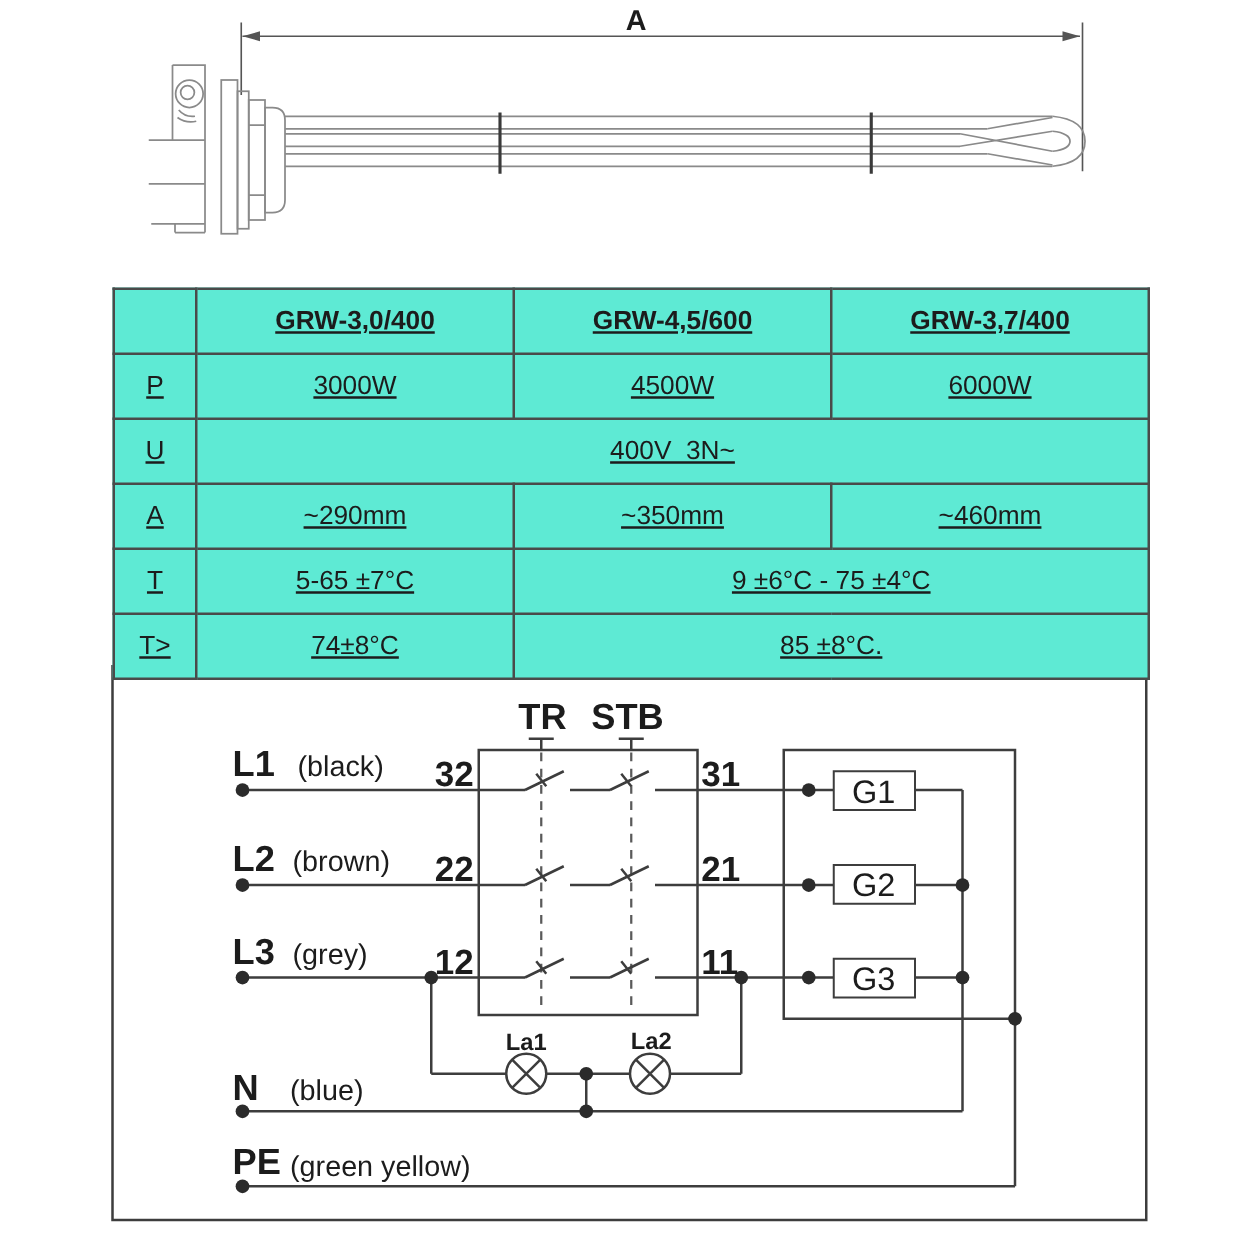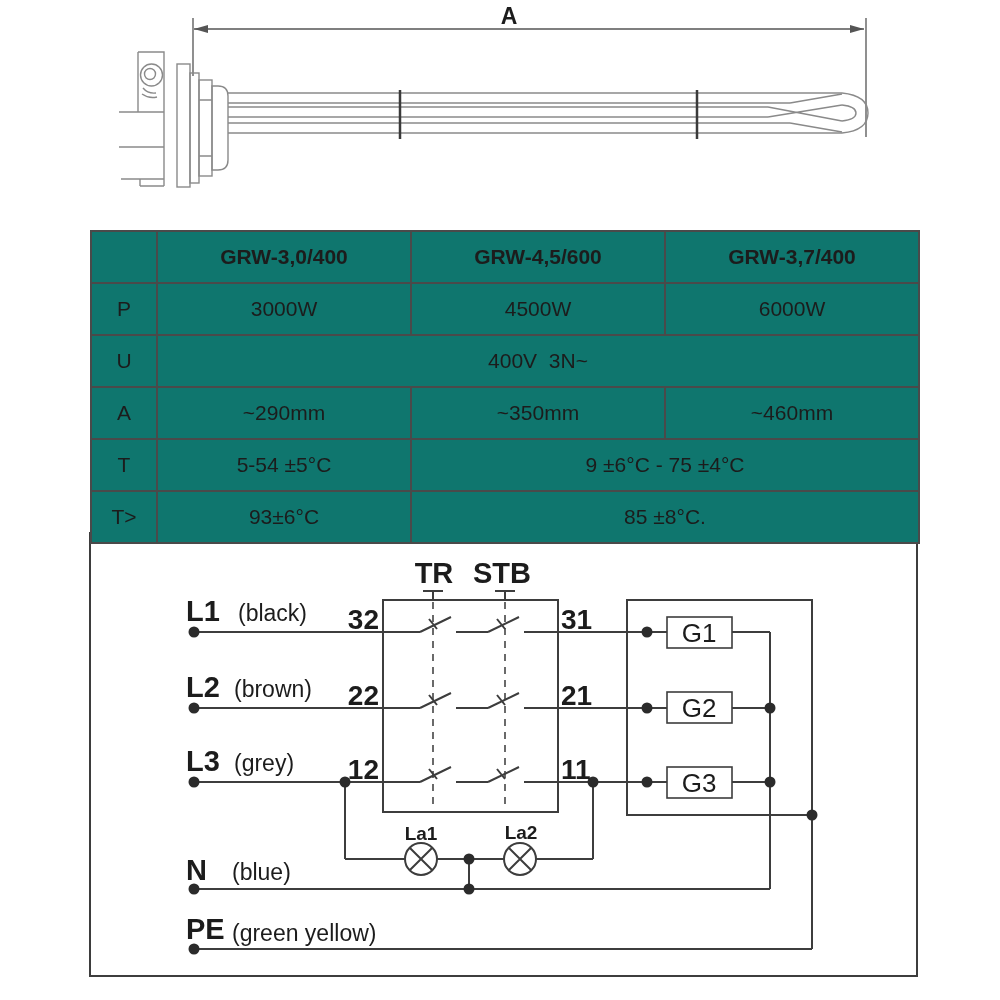--- a/index.html
+++ b/index.html
@@ -4,22 +4,22 @@
 <style>
   html,body{margin:0;padding:0;background:#ffffff;}
   .canvas{
     position:relative;width:1000px;height:1000px;background:#ffffff;overflow:hidden;
     font-family:"Liberation Sans", sans-serif;color:#1c1c1c;
   }
   .layer{position:absolute;left:0;top:0;width:1000px;height:1000px;}
   
   table.spec{
     position:absolute;left:90px;top:230px;width:828px;height:303px;
-    border-collapse:collapse;table-layout:fixed;background:#0f766e;
-    font-size:21px;color:#1c1c1c;
+    border-collapse:collapse;table-layout:fixed;background:#5eead4;
+    font-size:21px;color:#1c1c1c;text-decoration:underline;
   }
   table.spec td{
     border:2px solid #4a4a4a;text-align:center;vertical-align:middle;
     padding:0;height:50px;
   }
   table.spec td.hdr{font-weight:bold;}
   td.u-pre{white-space:pre;}
   
   text{fill:#1c1c1c;font-family:"Liberation Sans", sans-serif;}
   .t-dim{font-size:23px;font-weight:700;}
@@ -205,24 +205,24 @@
       <td colspan="3" class="u-pre">400V  3N~</td>
     </tr>
     <tr>
       <td>A</td>
       <td>~290mm</td>
       <td>~350mm</td>
       <td>~460mm</td>
     </tr>
     <tr>
       <td>T</td>
-      <td>5-54 ±5°C</td>
+      <td>5-65 ±7°C</td>
       <td colspan="2">9 ±6°C - 75 ±4°C</td>
     </tr>
     <tr>
       <td>T&gt;</td>
-      <td>93±6°C</td>
+      <td>74±8°C</td>
       <td colspan="2">85 ±8°C.</td>
     </tr>
   </tbody>
     </table>
 
 </div>
 
 </body></html>

